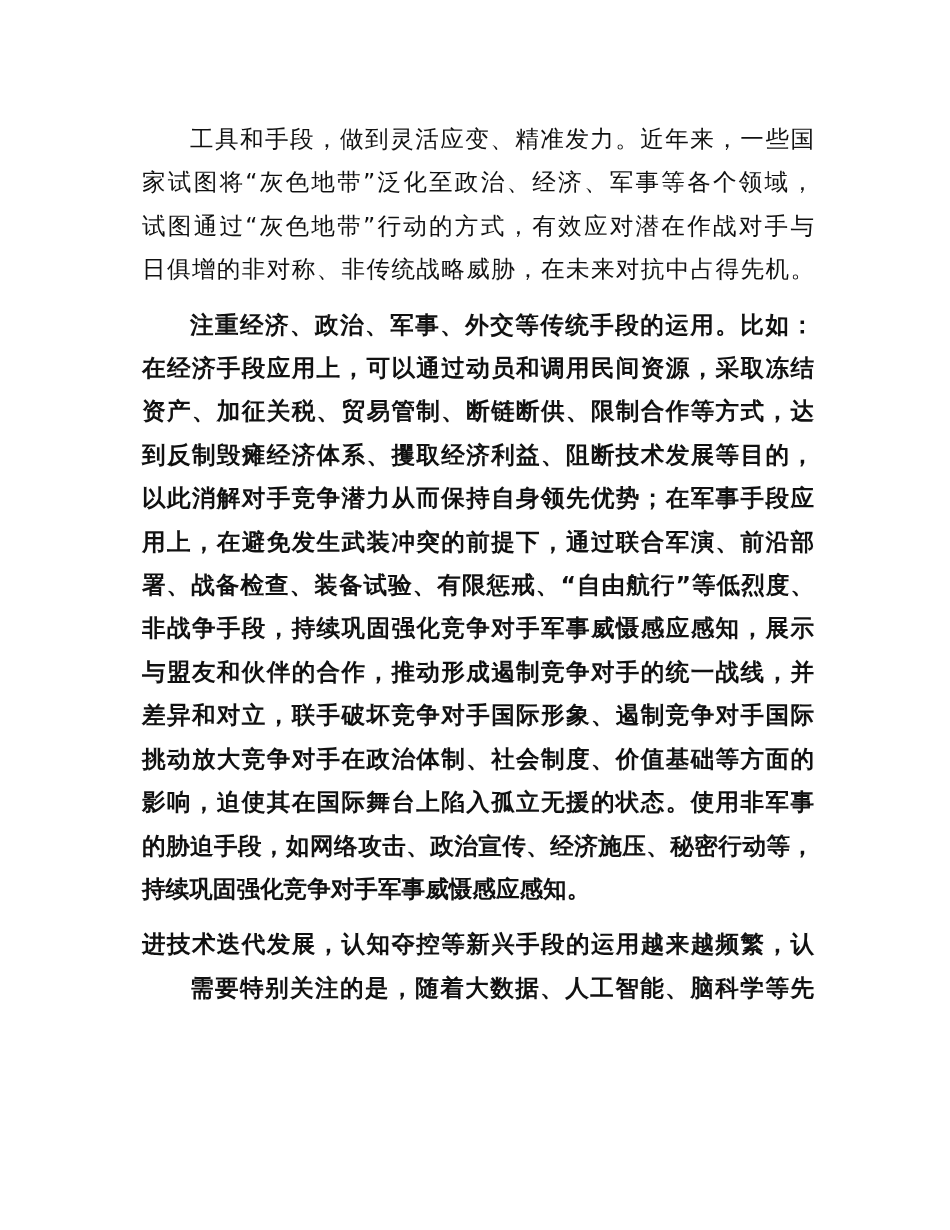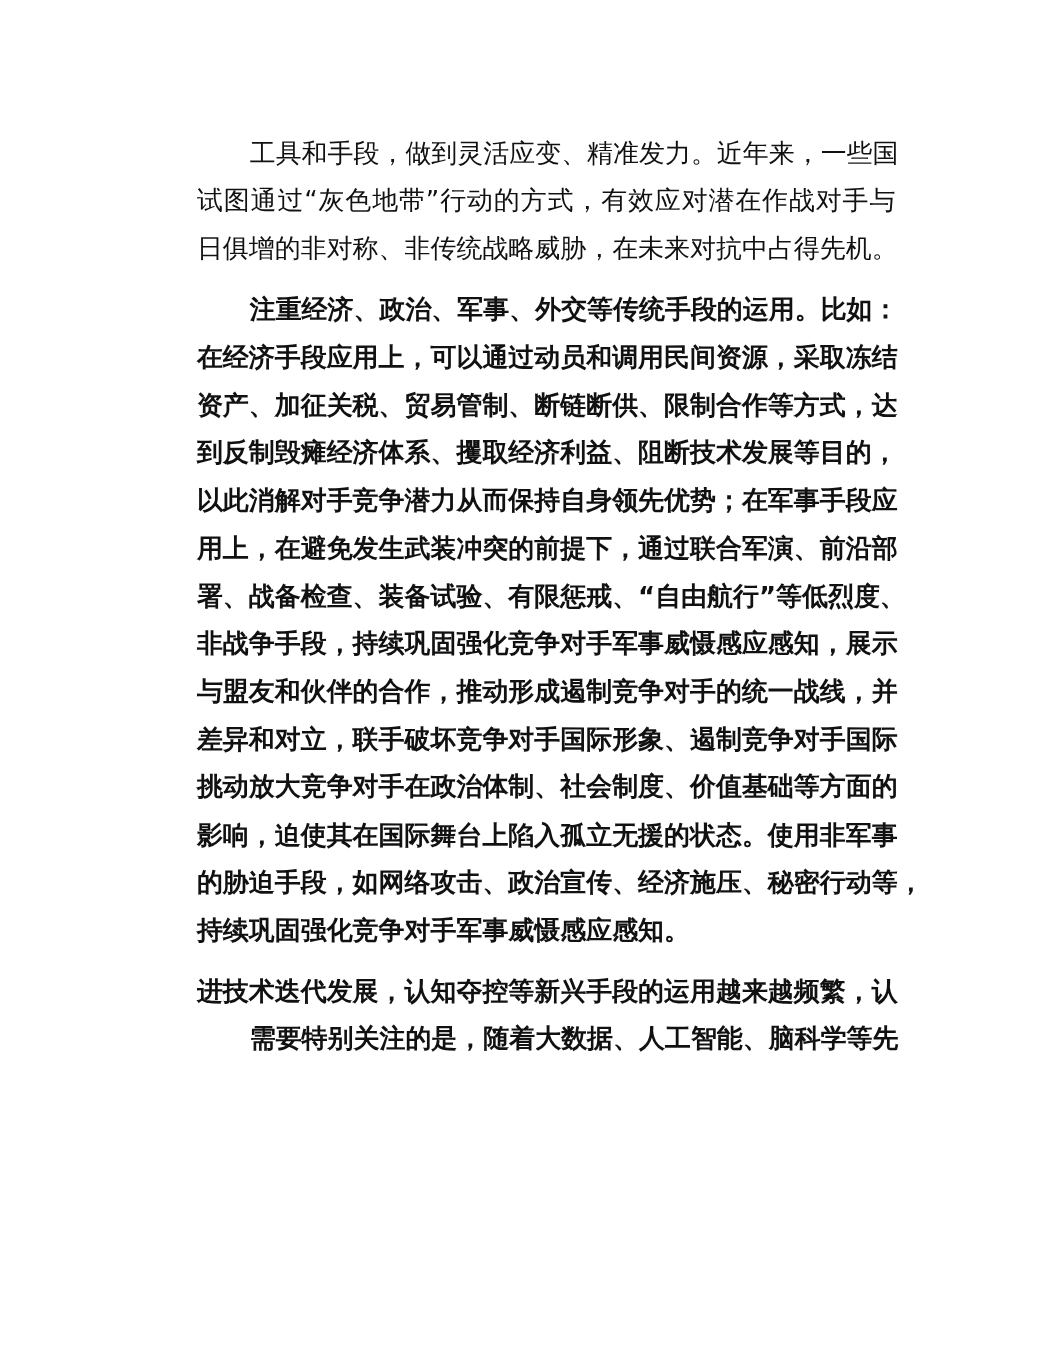--- a/index.html
+++ b/index.html
@@ -31,35 +31,35 @@
       word-break: break-all;
     }
     .para + .para {
       margin-top: 12px;
       font-weight: bold;
     }
     .line {
       display: block;
       white-space: nowrap;
       text-align-last: justify;
-      margin-left: 37px;
     }
     .line.last {
       text-align-last: left;
     }
     .line.first {
       padding-left: 48px;
     }
   </style>
 </head>
 <body>
 
 <div class="page">
   <p class="para">
     <span class="line first">工具和手段，做到灵活应变、精准发力。近年来，一些国</span>
+    <span class="line">家试图将“灰色地带”泛化至政治、经济、军事等各个领域，</span>
     <span class="line">试图通过“灰色地带”行动的方式，有效应对潜在作战对手与</span>
     <span class="line">日俱增的非对称、非传统战略威胁，在未来对抗中占得先机。</span>
   </p>
   <p class="para">
     <span class="line first">注重经济、政治、军事、外交等传统手段的运用。比如：</span>
     <span class="line">在经济手段应用上，可以通过动员和调用民间资源，采取冻结</span>
     <span class="line">资产、加征关税、贸易管制、断链断供、限制合作等方式，达</span>
     <span class="line">到反制毁瘫经济体系、攫取经济利益、阻断技术发展等目的，</span>
     <span class="line">以此消解对手竞争潜力从而保持自身领先优势；在军事手段应</span>
     <span class="line">用上，在避免发生武装冲突的前提下，通过联合军演、前沿部</span>

